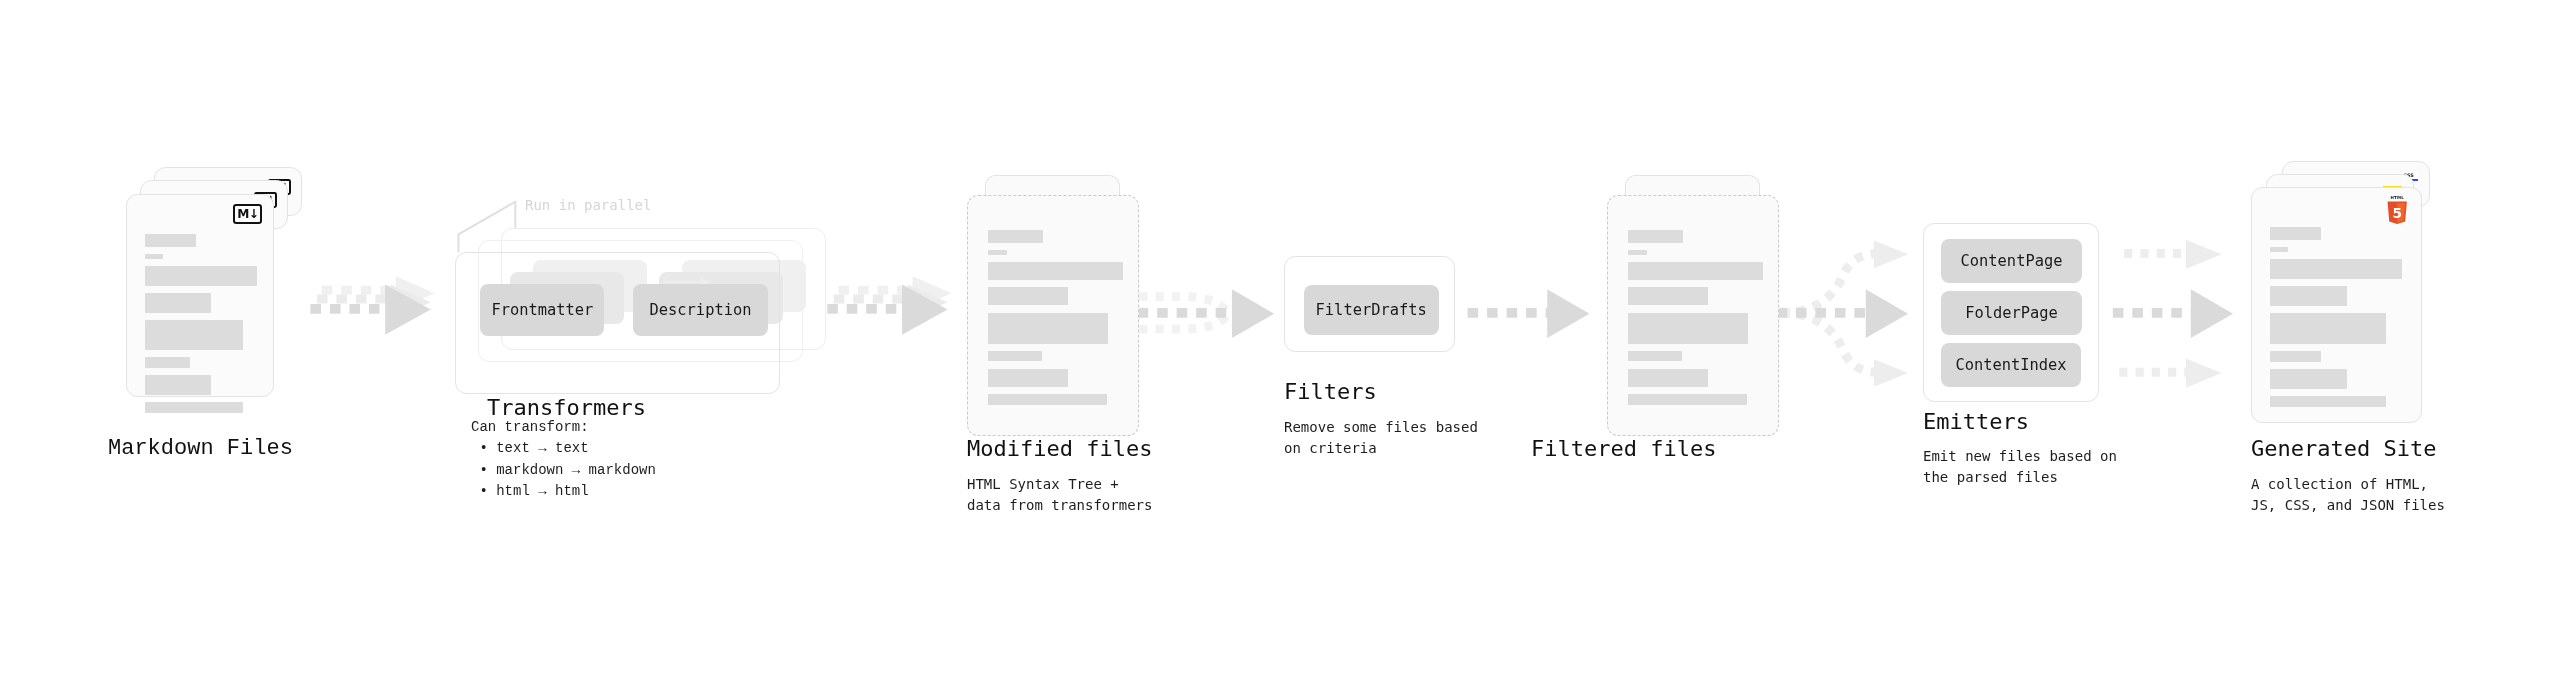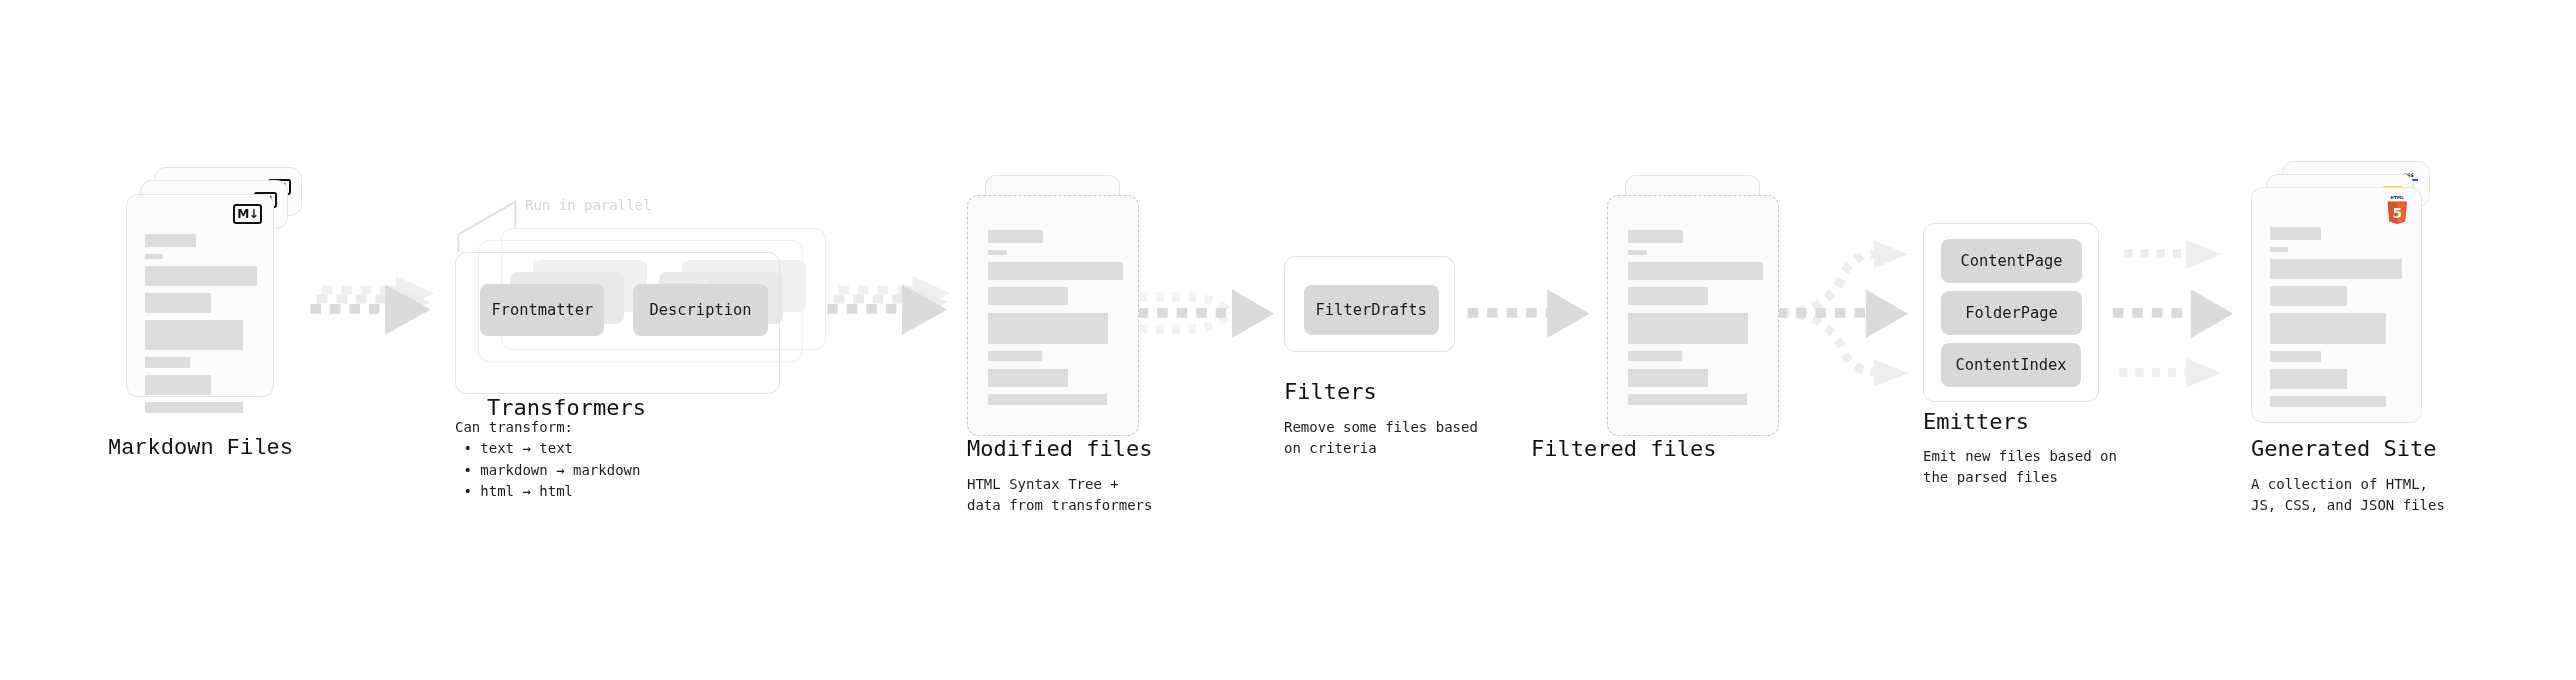--- a/index.html
+++ b/index.html
@@ -268,21 +268,21 @@
         <polygon points="286,94 300,100 286,106" fill="#d9d9d9" stroke="none"></polygon>
       </g>
     </svg>
 
     <div class="plugin-box" style="left:0px; top:24.4px; width:325px; height:142px; background:transparent;">
       <div class="pill" style="left:24.4px; top:31px; width:124px; height:52px;">Frontmatter</div>
       <div class="pill" style="left:177px; top:31px; width:135px; height:52px;text-align:right;">Description</div>
     </div>
   </div>
   <div class="title" style="left:455px; top:395px;margin-left:32px;">Transformers</div>
-  <div class="desc" style="left:455px; top:417px;">Can transform:
+  <div class="desc" style="left:471px; top:417px;font-family:Liberation Mono, monospace;">Can transform:
  • text → text
  • markdown → markdown
  • html → html</div>
 
   <div class="stack" style="left:967px; top:175px; width:179px; height:244px;">
     <div class="sheet dotted" style="left:18px; top:0px; width:135px; height:41px;"></div>
     <div class="sheet dashed" style="left:0px; top:19.5px; width:172px; height:241px;">
       <div class="bars" style="left:19.5px; top:34px;">
         <div class="bar" style="width:55px;  height:13px;"></div>
         <div class="bar" style="width:19.5px;  height:4.9px;"></div>

